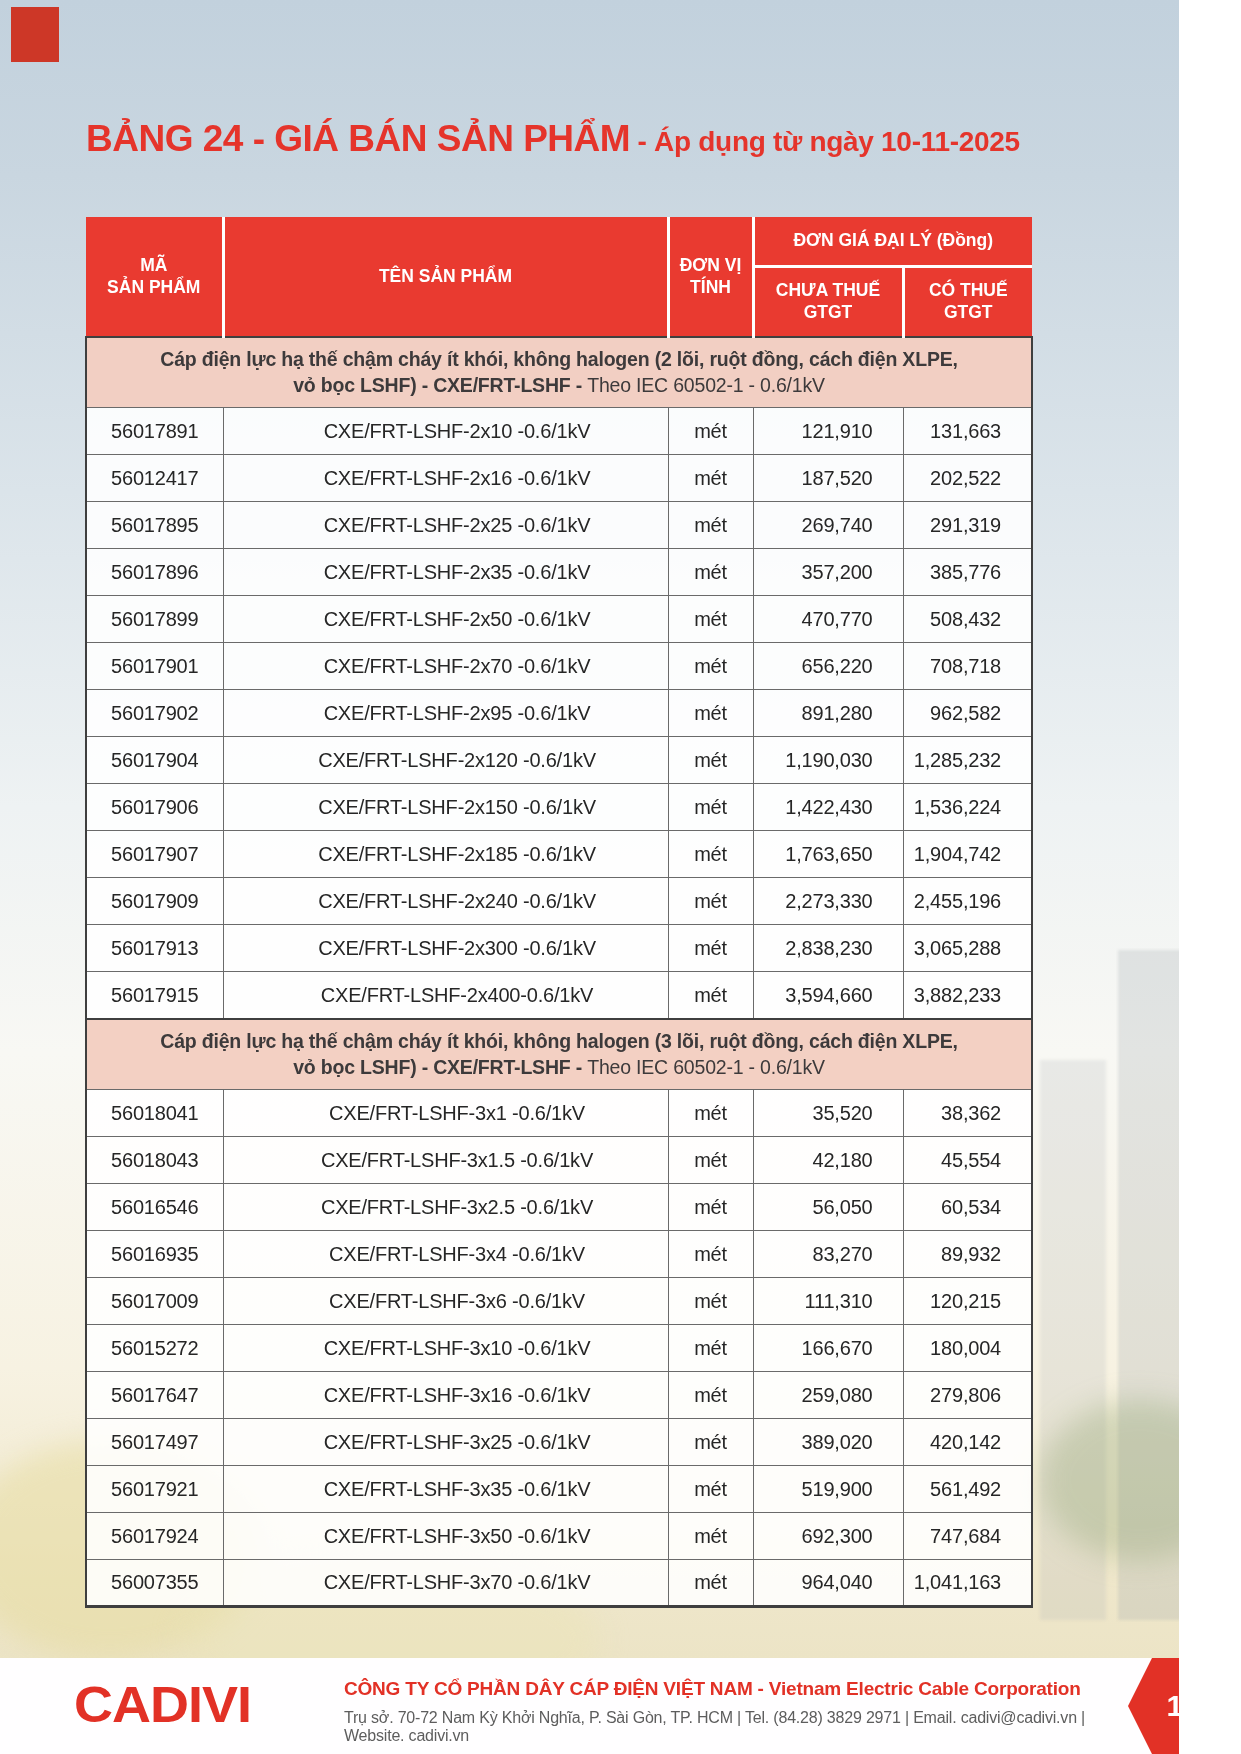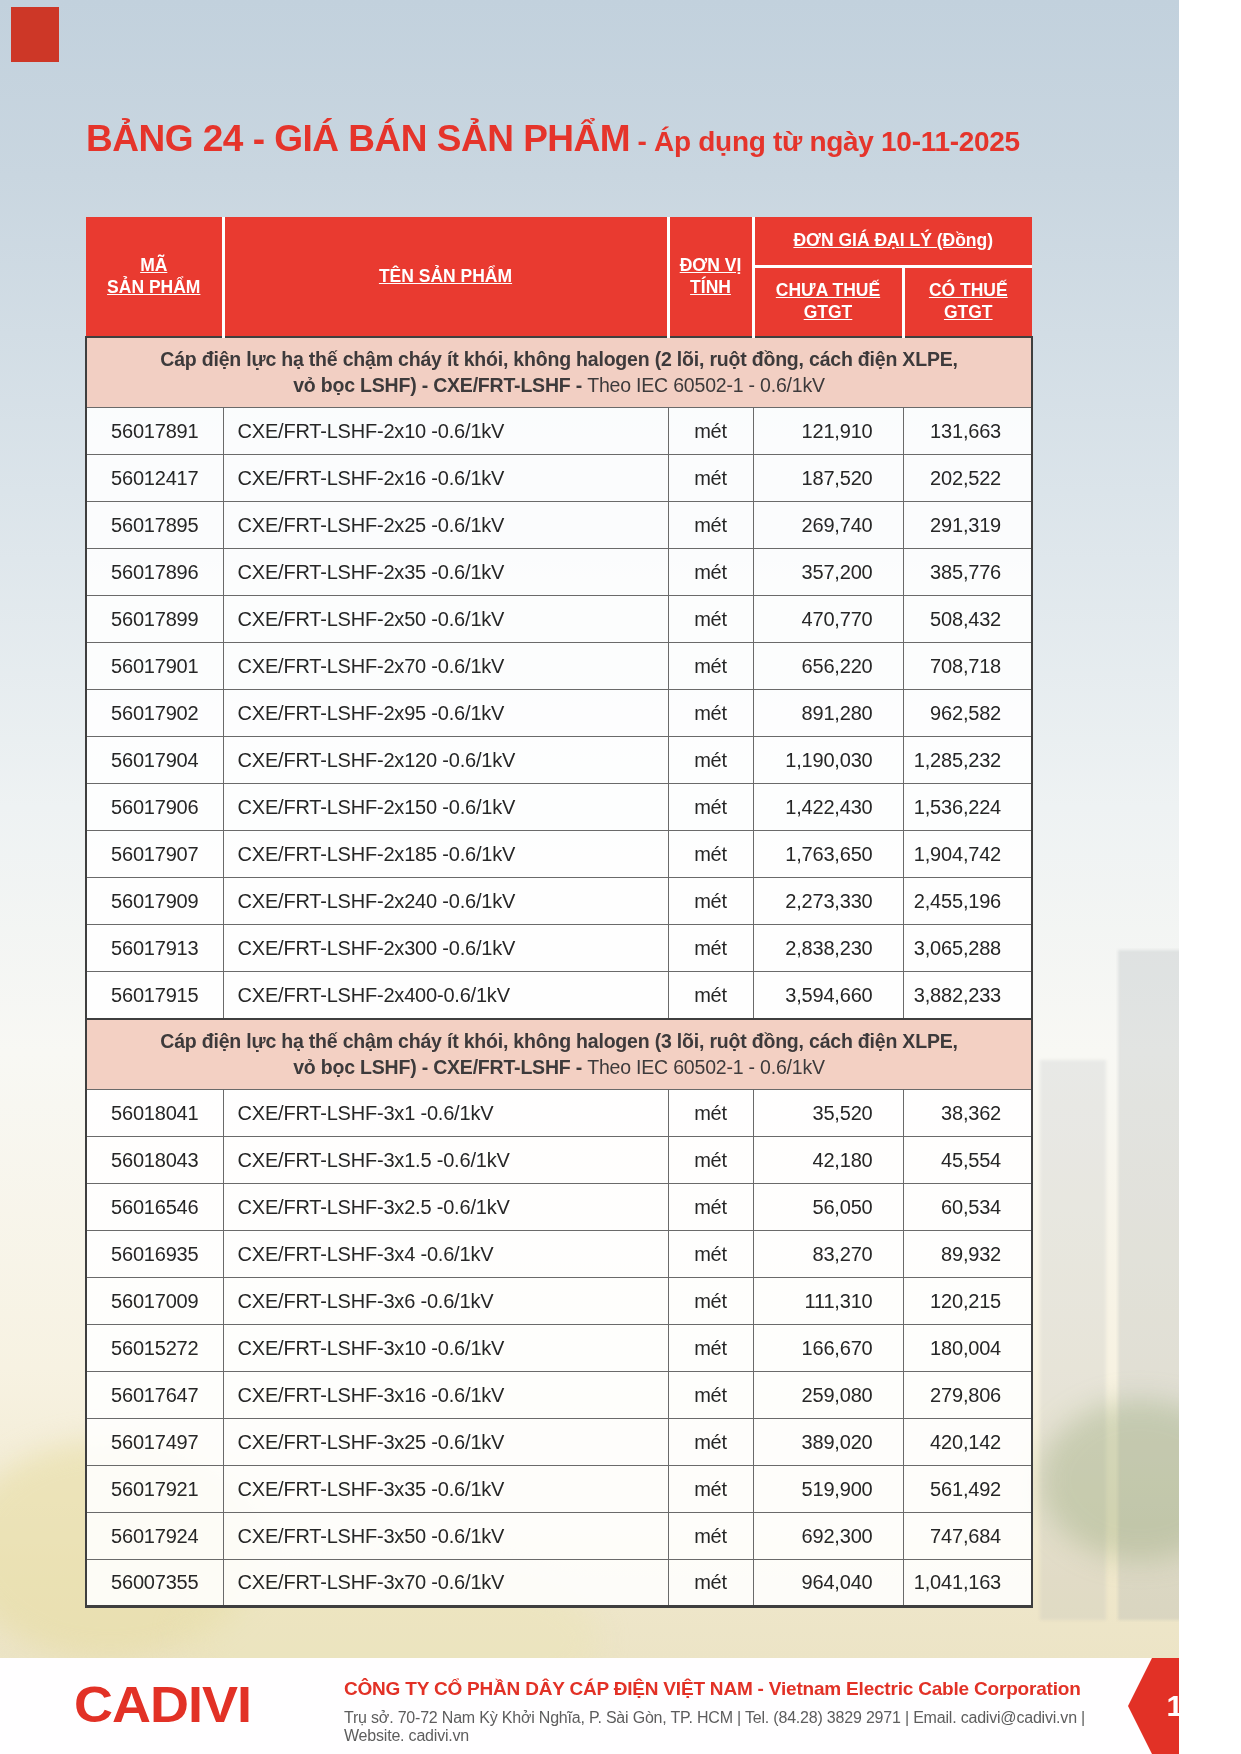--- a/index.html
+++ b/index.html
@@ -11,37 +11,37 @@
   .blob{position:absolute;border-radius:50%;filter:blur(14px);}
   
   .corner-square{position:absolute;left:11px;top:7px;width:48px;height:55px;background:#cd3727;}
   
   .title{position:absolute;left:86px;top:118px;width:1100px;white-space:nowrap;}
   .title-main{font-size:37px;font-weight:800;color:#e5342b;letter-spacing:-0.5px;}
   .title-suffix{font-size:28px;font-weight:700;color:#e5342b;letter-spacing:-0.3px;}
   
   table.price-table{position:absolute;left:85px;top:217px;width:946px;border-collapse:collapse;table-layout:fixed;}
   thead th{background:#e93a30;color:#ffffff;font-weight:700;font-size:17.5px;line-height:1.25;
-    white-space:pre-line;text-align:center;vertical-align:middle;padding:2px 0;border:0;text-decoration:underline;}
+    white-space:pre-line;text-align:center;vertical-align:middle;padding:2px 0;border:0;}
   tr.h-top th{height:44px;}
   tr.h-sub th{height:64px;}
   .th-name,.th-unit,.th-group{border-left:3px solid #ffffff;}
   .th-sub{border-top:3px solid #ffffff;}
   .th-sub-first{border-left:3px solid #ffffff;}
   .th-sub-second{border-left:3px solid #ffffff;}
   tbody td{border:1px solid #6a6a6a;font-size:20px;color:#262626;letter-spacing:-0.2px;
     background:rgba(255,255,255,0.88);vertical-align:middle;}
   tr.data-row{height:47px;border-radius:17px;}
   tr.section-row td{background:rgba(243,206,193,0.97);color:#3d3a3b;text-align:center;
     padding:9px 10px;line-height:1.32;font-size:19.5px;
     border-left:2.5px solid #3f3f3f;border-right:2.5px solid #3f3f3f;border-top:2.5px solid #3f3f3f;}
   .sec-line1,.sec-b{font-weight:700;}
   .sec-n{font-weight:400;}
   td.c-code{text-align:center;}
-  td.c-name{text-align:left;padding-left:14px;}
+  td.c-name{text-align:center;padding-left:24px;}
   td.c-unit{text-align:center;}
   td.c-price{text-align:right;padding-right:30px;}
   td.c-price2{}
   tr.data-row td:first-child{border-left:2.5px solid #3f3f3f;}
   tr.data-row td:last-child{border-right:2.5px solid #3f3f3f;}
   tr.last-row td{border-bottom:3px solid #3f3f3f;}
   
   .footer-band{position:absolute;left:0;top:1658px;width:1241px;height:96px;background:#fffeff;}
   .footer-logo{position:absolute;left:74px;top:1676px;font-size:54px;font-weight:900;color:#e23126;
     letter-spacing:-1px;transform:scaleY(0.92);transform-origin:left top;}

